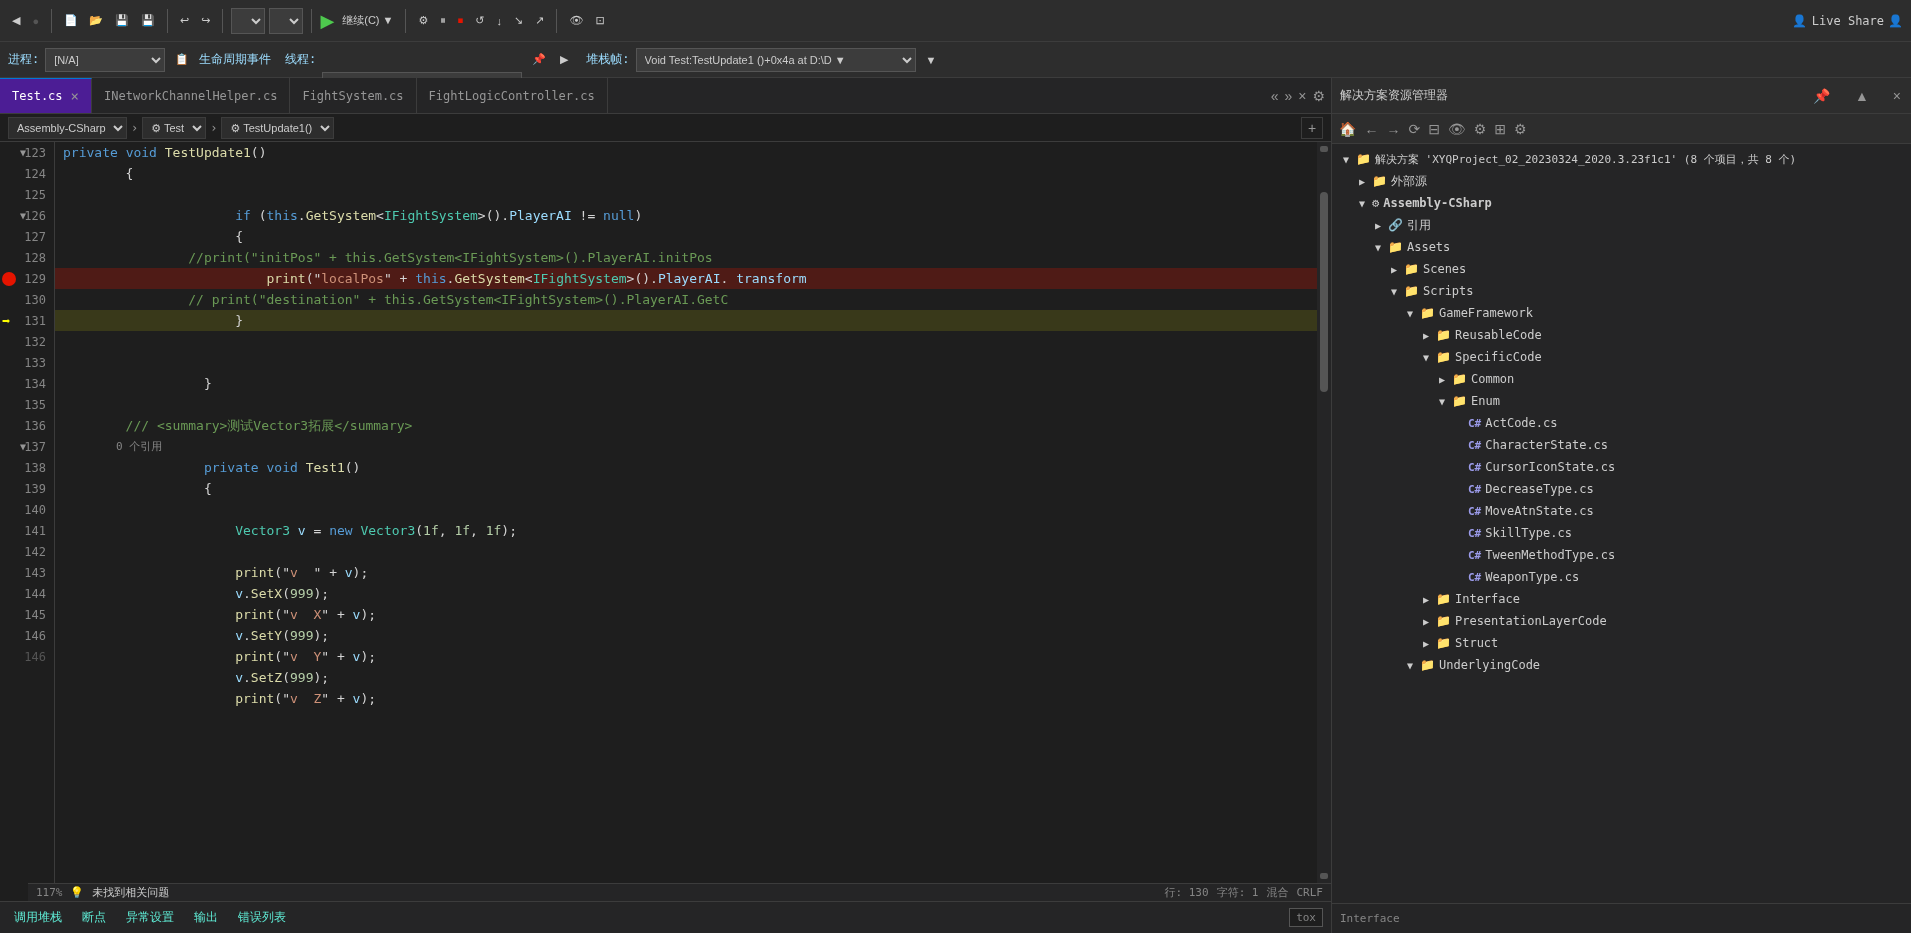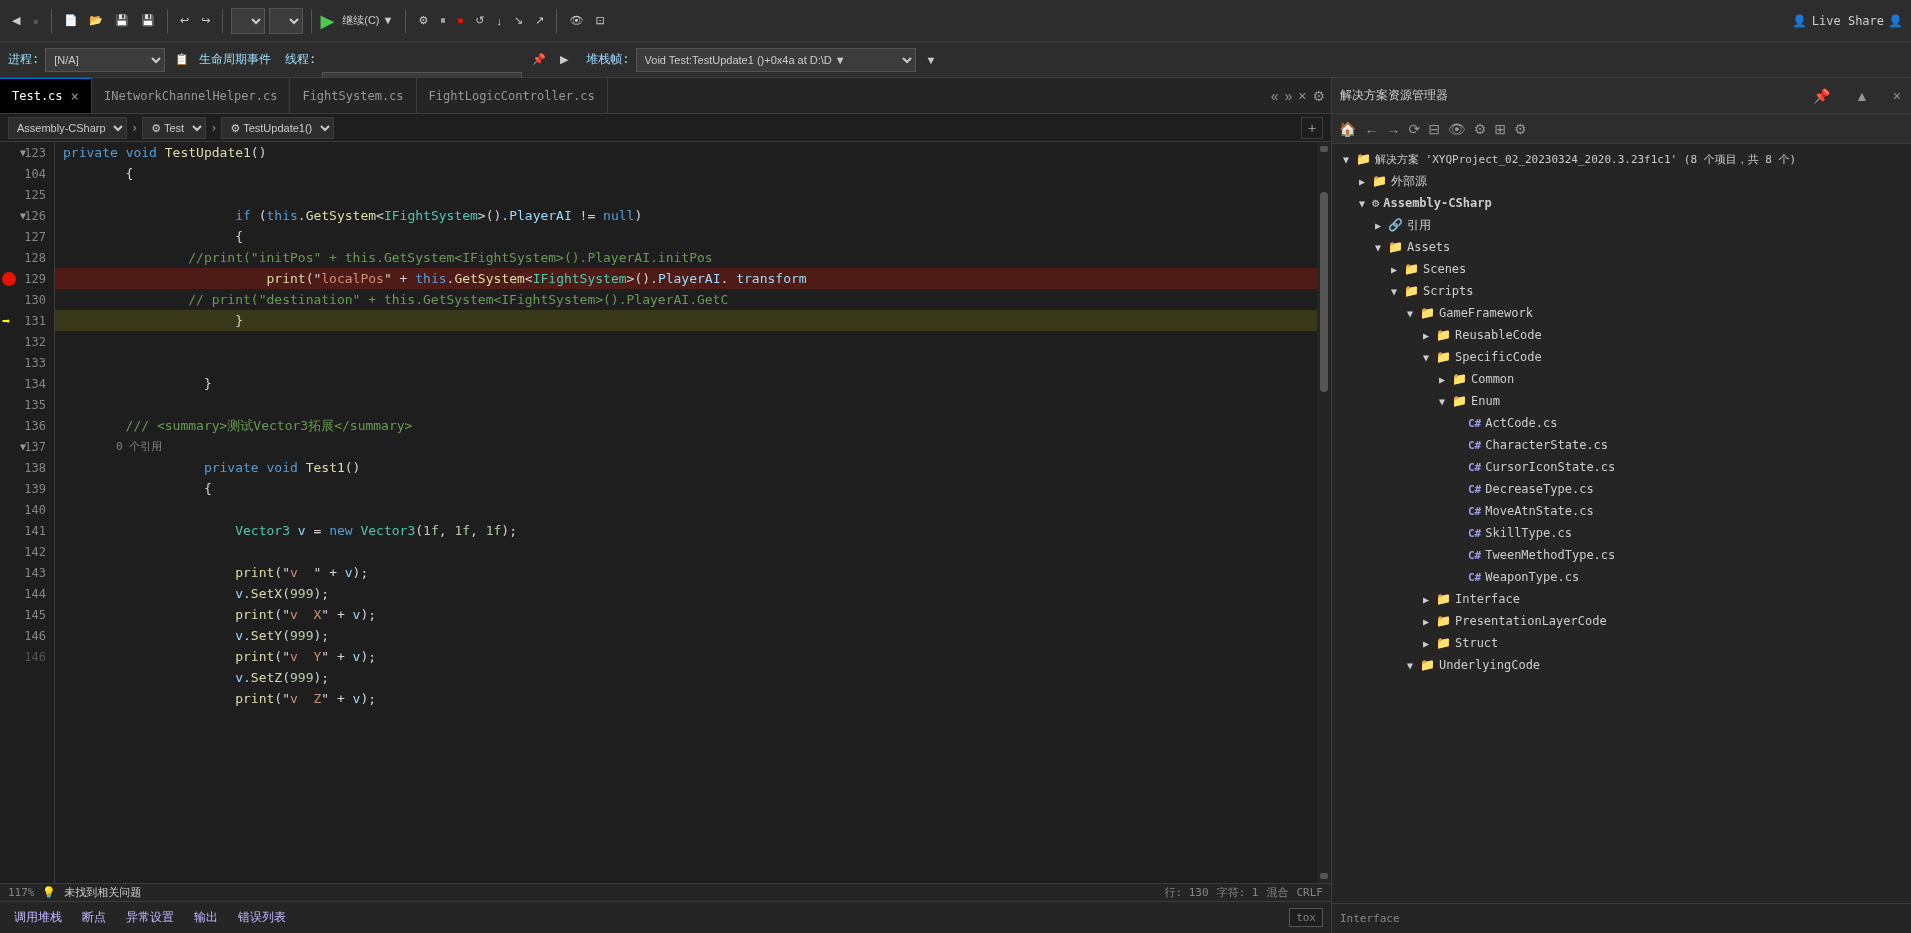--- a/index.html
+++ b/index.html
@@ -22,21 +22,21 @@
 
     
     .main-area { display: flex; flex: 1; overflow: hidden; }
 
     
     .editor-area { flex: 1; display: flex; flex-direction: column; overflow: hidden; min-width: 0; }
 
     
     .tab-bar { background: #252526; height: 36px; display: flex; align-items: stretch; border-bottom: 1px solid #3c3c3c; flex-shrink: 0; overflow: hidden; }
     .tab { display: flex; align-items: center; padding: 0 12px; gap: 6px; font-size: 12px; color: #969696; border-right: 1px solid #3c3c3c; cursor: pointer; white-space: nowrap; height: 100%; min-width: 0; }
-    .tab.active { background: #000000; color: #ffffff; border-top: 1px solid #0078d4; }
+    .tab.active { background: #4c1d95; color: #ffffff; border-top: 1px solid #0078d4; }
     .tab-close { font-size: 14px; color: #969696; cursor: pointer; margin-left: 2px; line-height: 1; }
     .tab-actions { margin-left: auto; display: flex; align-items: center; padding: 0 4px; gap: 2px; }
     .tab-action-btn { background: transparent; border: none; color: #969696; cursor: pointer; font-size: 14px; padding: 2px; }
 
     
     .breadcrumb-bar { background: #1e1e1e; height: 28px; display: flex; align-items: center; padding: 0 8px; gap: 4px; border-bottom: 1px solid #3c3c3c; flex-shrink: 0; }
     .breadcrumb-select { background: #2d2d2d; border: 1px solid #3c3c3c; color: #cccccc; padding: 2px 4px; font-size: 11px; height: 22px; }
     .breadcrumb-arrow { color: #969696; }
     .breadcrumb-add { background: transparent; border: 1px solid #3c3c3c; color: #969696; width: 22px; height: 22px; cursor: pointer; font-size: 14px; display: flex; align-items: center; justify-content: center; margin-left: auto; }
 
@@ -49,21 +49,21 @@
     .fold-btn { position: absolute; right: 28px; color: #969696; font-size: 10px; cursor: pointer; }
     .code-content { flex: 1; overflow: auto; padding: 0; }
     .code-line { height: 21px; display: flex; align-items: center; padding-left: 8px; white-space: pre; font-size: 13px; line-height: 21px; }
     .code-line.current-line { background: rgba(255, 255, 0, 0.08); }
     .code-line.error-line { background: rgba(229, 20, 0, 0.25); }
     .scrollbar-v { width: 14px; background: #252526; display: flex; flex-direction: column; align-items: center; flex-shrink: 0; }
     .scrollbar-thumb { width: 8px; background: #555; border-radius: 4px; margin-top: 40px; height: 200px; }
 
     
     .debug-toolbar { height: 32px; background: #252526; display: flex; align-items: center; padding: 0 8px; gap: 8px; border-top: 1px solid #3c3c3c; flex-shrink: 0; font-size: 12px; }
-    .debug-toolbar-btn { background: transparent; border: none; color: #c4b5fd; cursor: pointer; padding: 2px 6px; font-size: 12px; }
+    .debug-toolbar-btn { background: transparent; border: none; color: #5eead4; cursor: pointer; padding: 2px 6px; font-size: 12px; }
 
     
     .solution-explorer { width: 580px; background: #252526; display: flex; flex-direction: column; border-left: 1px solid #3c3c3c; flex-shrink: 0; }
     .se-title-bar { background: #2d2d2d; height: 36px; display: flex; align-items: center; padding: 0 8px; gap: 20px; border-bottom: 1px solid #3c3c3c; }
     .se-title { color: #cccccc; font-size: 12px; flex: 1; }
     .se-title-btn { background: transparent; border: none; color: #969696; cursor: pointer; font-size: 14px; padding: 2px; }
     .se-toolbar { background: #2d2d2d; height: 30px; display: flex; align-items: center; padding: 0 4px; gap: 2px; border-bottom: 1px solid #3c3c3c; }
     .se-toolbar-btn { background: transparent; border: none; color: #969696; cursor: pointer; font-size: 14px; padding: 2px 3px; }
     .se-search-bar { background: #2d2d2d; height: 30px; display: flex; align-items: center; padding: 0 8px; gap: 4px; border-bottom: 1px solid #3c3c3c; }
     .se-search-input { background: #3c3c3c; border: 1px solid #555; color: #cccccc; padding: 2px 6px; font-size: 11px; flex: 1; height: 22px; }
@@ -187,21 +187,21 @@
       <button class="breadcrumb-add">+</button>
     </div>
 
     <div class="code-editor">
 
       <div class="gutter">
         <div class="gutter-line">
           <span class="fold-btn">▼</span>
           <span>123</span>
         </div>
-        <div class="gutter-line">104</div>
+        <div class="gutter-line">124</div>
         <div class="gutter-line">125</div>
         <div class="gutter-line">
           <span class="fold-btn">▼</span>
           <span>126</span>
         </div>
         <div class="gutter-line">127</div>
         <div class="gutter-line">128</div>
         <div class="gutter-line">
           <div class="bp-indicator"></div>
           129
@@ -304,21 +304,21 @@
         </div>
       </div>
 
       <div class="scrollbar-v">
         <div style="width:8px;height:6px;background:#555;border-radius:2px;margin-top:4px;"></div>
         <div class="scrollbar-thumb"></div>
         <div style="width:8px;height:6px;background:#555;border-radius:2px;position:absolute;bottom:4px;"></div>
       </div>
     </div>
 
-    <div style="height:18px;background:#252526;display:flex;align-items:center;padding:0 8px;gap:8px;font-size:11px;color:#858585;border-top:1px solid #3c3c3c;flex-shrink:0;">
+    <div style="height:18px;background:#252526;display:flex;align-items:center;padding:0 8px;gap:8px;font-size:11px;color:#858585;border-top:1px solid #3c3c3c;flex-shrink:0;margin-left:28px;">
       <span style="cursor:pointer">117%</span>
       <span>💡</span>
       <span style="color:#cccccc">未找到相关问题</span>
       <span style="margin-left:auto">行: 130</span>
       <span>字符: 1</span>
       <span>混合</span>
       <span>CRLF</span>
     </div>
 
     <div class="debug-toolbar">

